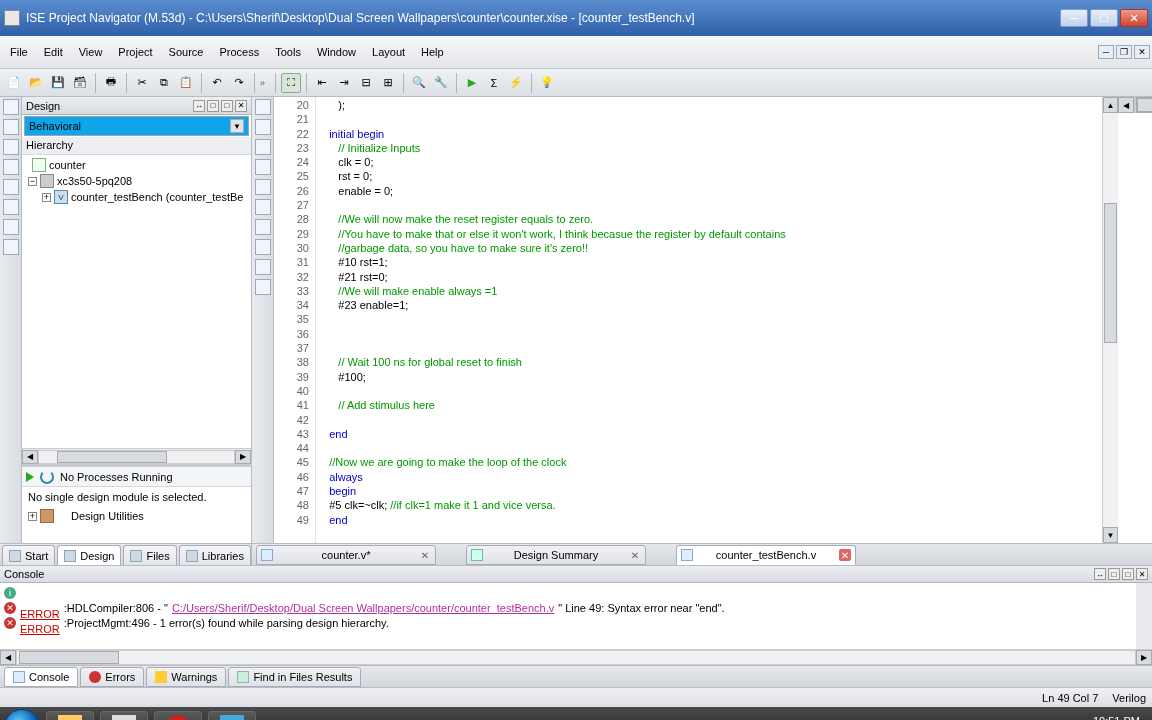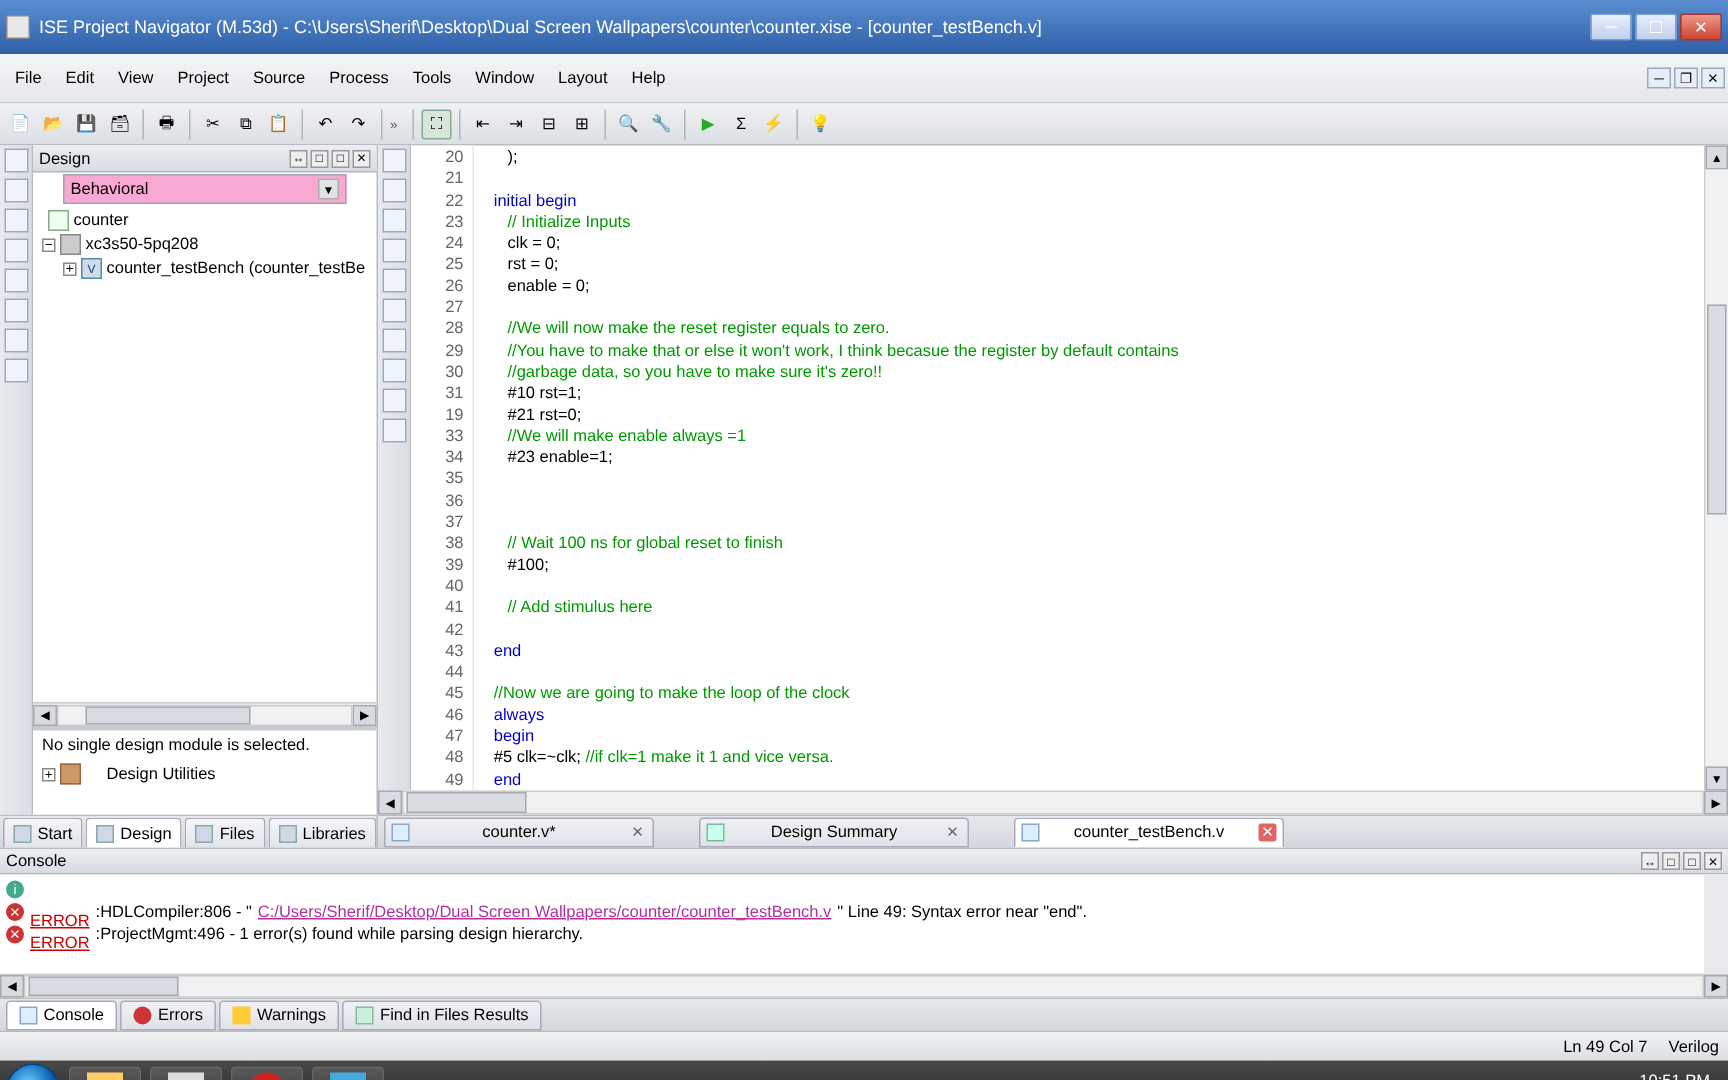--- a/index.html
+++ b/index.html
@@ -30,21 +30,21 @@
 .leftpanel { width: 230px; border-right: 1px solid #b8bcc2; display:flex; flex-direction:column; background:#fff; }
 .paneltitle { height: 18px; background: linear-gradient(#eceef2,#d8dbe2); border-bottom: 1px solid #b0b4bc; display:flex; align-items:center; padding:0 4px; font-weight: normal; }
 .paneltitle .btns { margin-left:auto; display:flex; gap:2px; }
 .panelbtn { width:12px; height:12px; border:1px solid #999; background:#eee; font-size:8px; display:flex; align-items:center; justify-content:center; }
 
 .viewrow { height: 22px; background: #f4f5f7; border-bottom: 1px solid #d0d2d6; display:flex; align-items:center; padding:0 4px; gap:4px; }
 .radio { width:12px; height:12px; border-radius:50%; border:1px solid #888; display:inline-flex; align-items:center; justify-content:center; }
 .radio.on::after { content:""; width:6px; height:6px; border-radius:50%; background:#3a6; }
 .viewicon { width:14px; height:14px; background:#d0d8e8; border:1px solid #8aa; }
 
-.combo { height: 20px; border:1px solid #a0a4ac; background:#f9a8d4; display:flex; align-items:center; padding:0 4px; margin:1px 20px; }
+.combo { height: 20px; border:1px solid #a0a4ac; background:#0ea5e9; display:flex; align-items:center; padding:0 4px; margin:1px 2px; }
 .combo .arrow { margin-left:auto; width:14px; height:14px; background:#e0e2e6; border:1px solid #aaa; display:flex; align-items:center; justify-content:center; font-size:8px; }
 
 .hierhdr { height:18px; background:#eceef2; border-bottom:1px solid #d6d8dc; padding:2px 4px; }
 .tree { flex:1; padding:2px; overflow:auto; }
 .treerow { display:flex; align-items:center; height:16px; gap:3px; white-space:nowrap; }
 .tw { width:9px; height:9px; border:1px solid #888; background:#fff; display:flex; align-items:center; justify-content:center; font-size:9px; line-height:1; cursor:default; }
 .ticon { width:14px; height:14px; }
 .ticon.prj { background:#efe; border:1px solid #8a8; }
 .ticon.chip { background:#ccc; border:1px solid #888; }
 .ticon.v { background:#cde; border:1px solid #58a; display:flex; align-items:center; justify-content:center; font-size:8px; color:#246; }
@@ -55,21 +55,21 @@
 .hsb .thumb { position:absolute; left:18px; width:110px; top:0; bottom:0; background:#d8dbe2; border:1px solid #aaa; }
 
 .procpanel { border-top: 3px solid #c8ccd2; }
 .procrow { height:20px; background:#f4f5f7; display:flex; align-items:center; padding:0 4px; gap:6px; border-bottom:1px solid #d6d8dc; }
 .playicon { width:0; height:0; border-left:8px solid #2a2; border-top:5px solid transparent; border-bottom:5px solid transparent; }
 .refreshicon { width:14px; height:14px; border:2px solid #38a; border-radius:50%; border-top-color:transparent; }
 .procbody { padding:4px 6px; height:56px; }
 .proctree .treerow { height:18px; }
 .gearicon { width:14px; height:14px; background:#c96; border:1px solid #964; }
 
-.editorcol { flex:1; display:flex; flex-direction:column; min-width:0; }
+.editorcol { flex:1; display:flex; min-width:0; }
 .editorgutter { width:22px; background:linear-gradient(to right,#e8eaee,#dadde3); border-right:1px solid #b8bcc2; display:flex; flex-direction:column; align-items:center; padding-top:2px; gap:4px; }
 .editorwrap { flex:1; display:flex; min-height:0; }
 .linenums { width:42px; background:#fff; border-right:1px solid #e4e6ea; text-align:right; padding:2px 6px 2px 2px; font-family:"Consolas","Courier New",monospace; font-size:12px; color:#666; }
 .linenums div { height:14.3px; }
 .code { flex:1; font-family:"Consolas","Courier New",monospace; font-size:12px; padding:2px 4px; white-space:pre; overflow:hidden; position:relative; }
 .code .ln { height:14.3px; }
 .kw { color:#0000cc; }
 .cm { color:#009900; }
 .vsb { width:16px; background:#e8eaee; border-left:1px solid #ccc; position:relative; }
 .vsb .ub, .vsb .db { height:16px; background:#d8dbe2; border:1px solid #aaa; display:flex; align-items:center; justify-content:center; font-size:8px; }
@@ -212,20 +212,21 @@
         <div class="panelbtn">↔</div>
         <div class="panelbtn">□</div>
         <div class="panelbtn">□</div>
         <div class="panelbtn">✕</div>
       </div>
     </div>
     <div class="combo">
       <span>Behavioral</span>
       <span class="arrow">▼</span>
     </div>
+    <div class="hierhdr">Hierarchy</div>
     <div class="tree">
       <div class="treerow" style="padding-left:8px">
         <span class="ticon prj"></span>
         <span>counter</span>
       </div>
       <div class="treerow" style="padding-left:4px">
         <span class="tw">−</span>
         <span class="ticon chip"></span>
         <span>xc3s50-5pq208</span>
       </div>
@@ -237,20 +238,25 @@
     </div>
     <div class="hsb">
       <div class="lb">◀</div>
         <div class="track">
           <div class="thumb"></div>
         </div>
         <div class="rb">▶</div>
     </div>
 
     <div class="procpanel">
+      <div class="procrow">
+        <span class="playicon"></span>
+        <span class="refreshicon"></span>
+        <span>No Processes Running</span>
+      </div>
       <div class="procbody">
         <div style="margin-bottom:4px">No single design module is selected.</div>
         <div class="proctree">
           <div class="treerow">
             <span class="tw">+</span>
             <span class="gearicon"></span>
             <span style="margin-left:14px">Design Utilities</span>
           </div>
         </div>
       </div>
@@ -277,21 +283,21 @@
           <div>22</div>
           <div>23</div>
           <div>24</div>
           <div>25</div>
           <div>26</div>
           <div>27</div>
           <div>28</div>
           <div>29</div>
           <div>30</div>
           <div>31</div>
-          <div>19</div>
+          <div>32</div>
           <div>33</div>
           <div>34</div>
           <div>35</div>
           <div>36</div>
           <div>37</div>
           <div>38</div>
           <div>39</div>
           <div>40</div>
           <div>41</div>
           <div>42</div>

